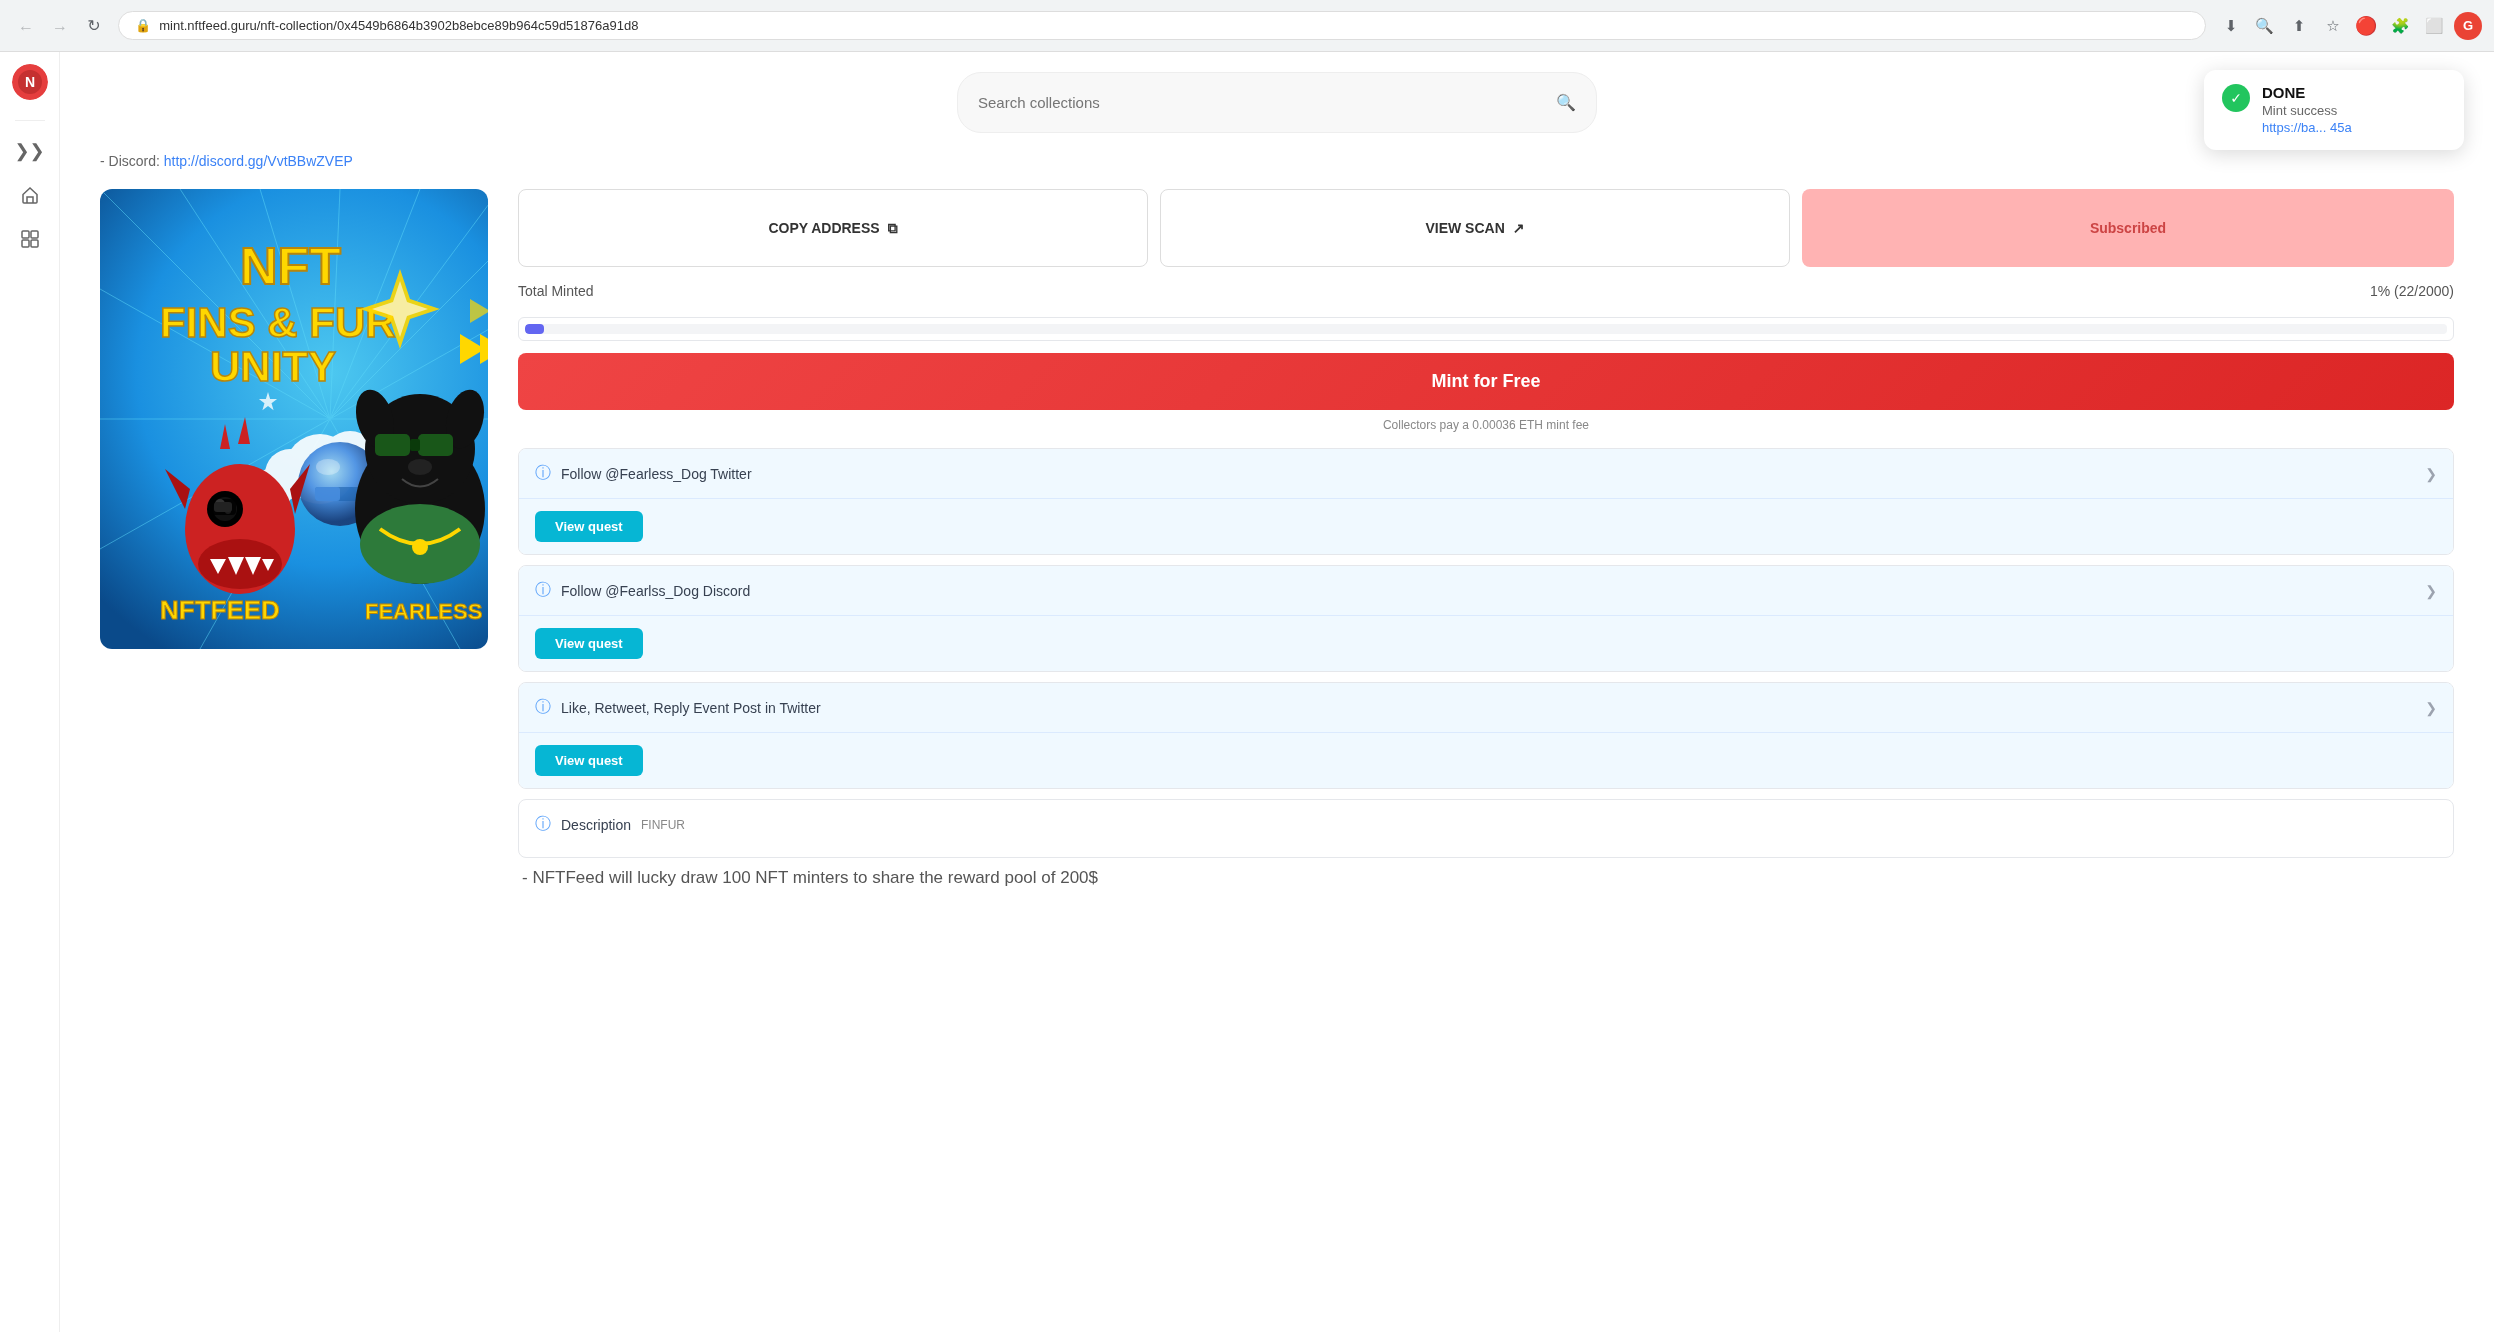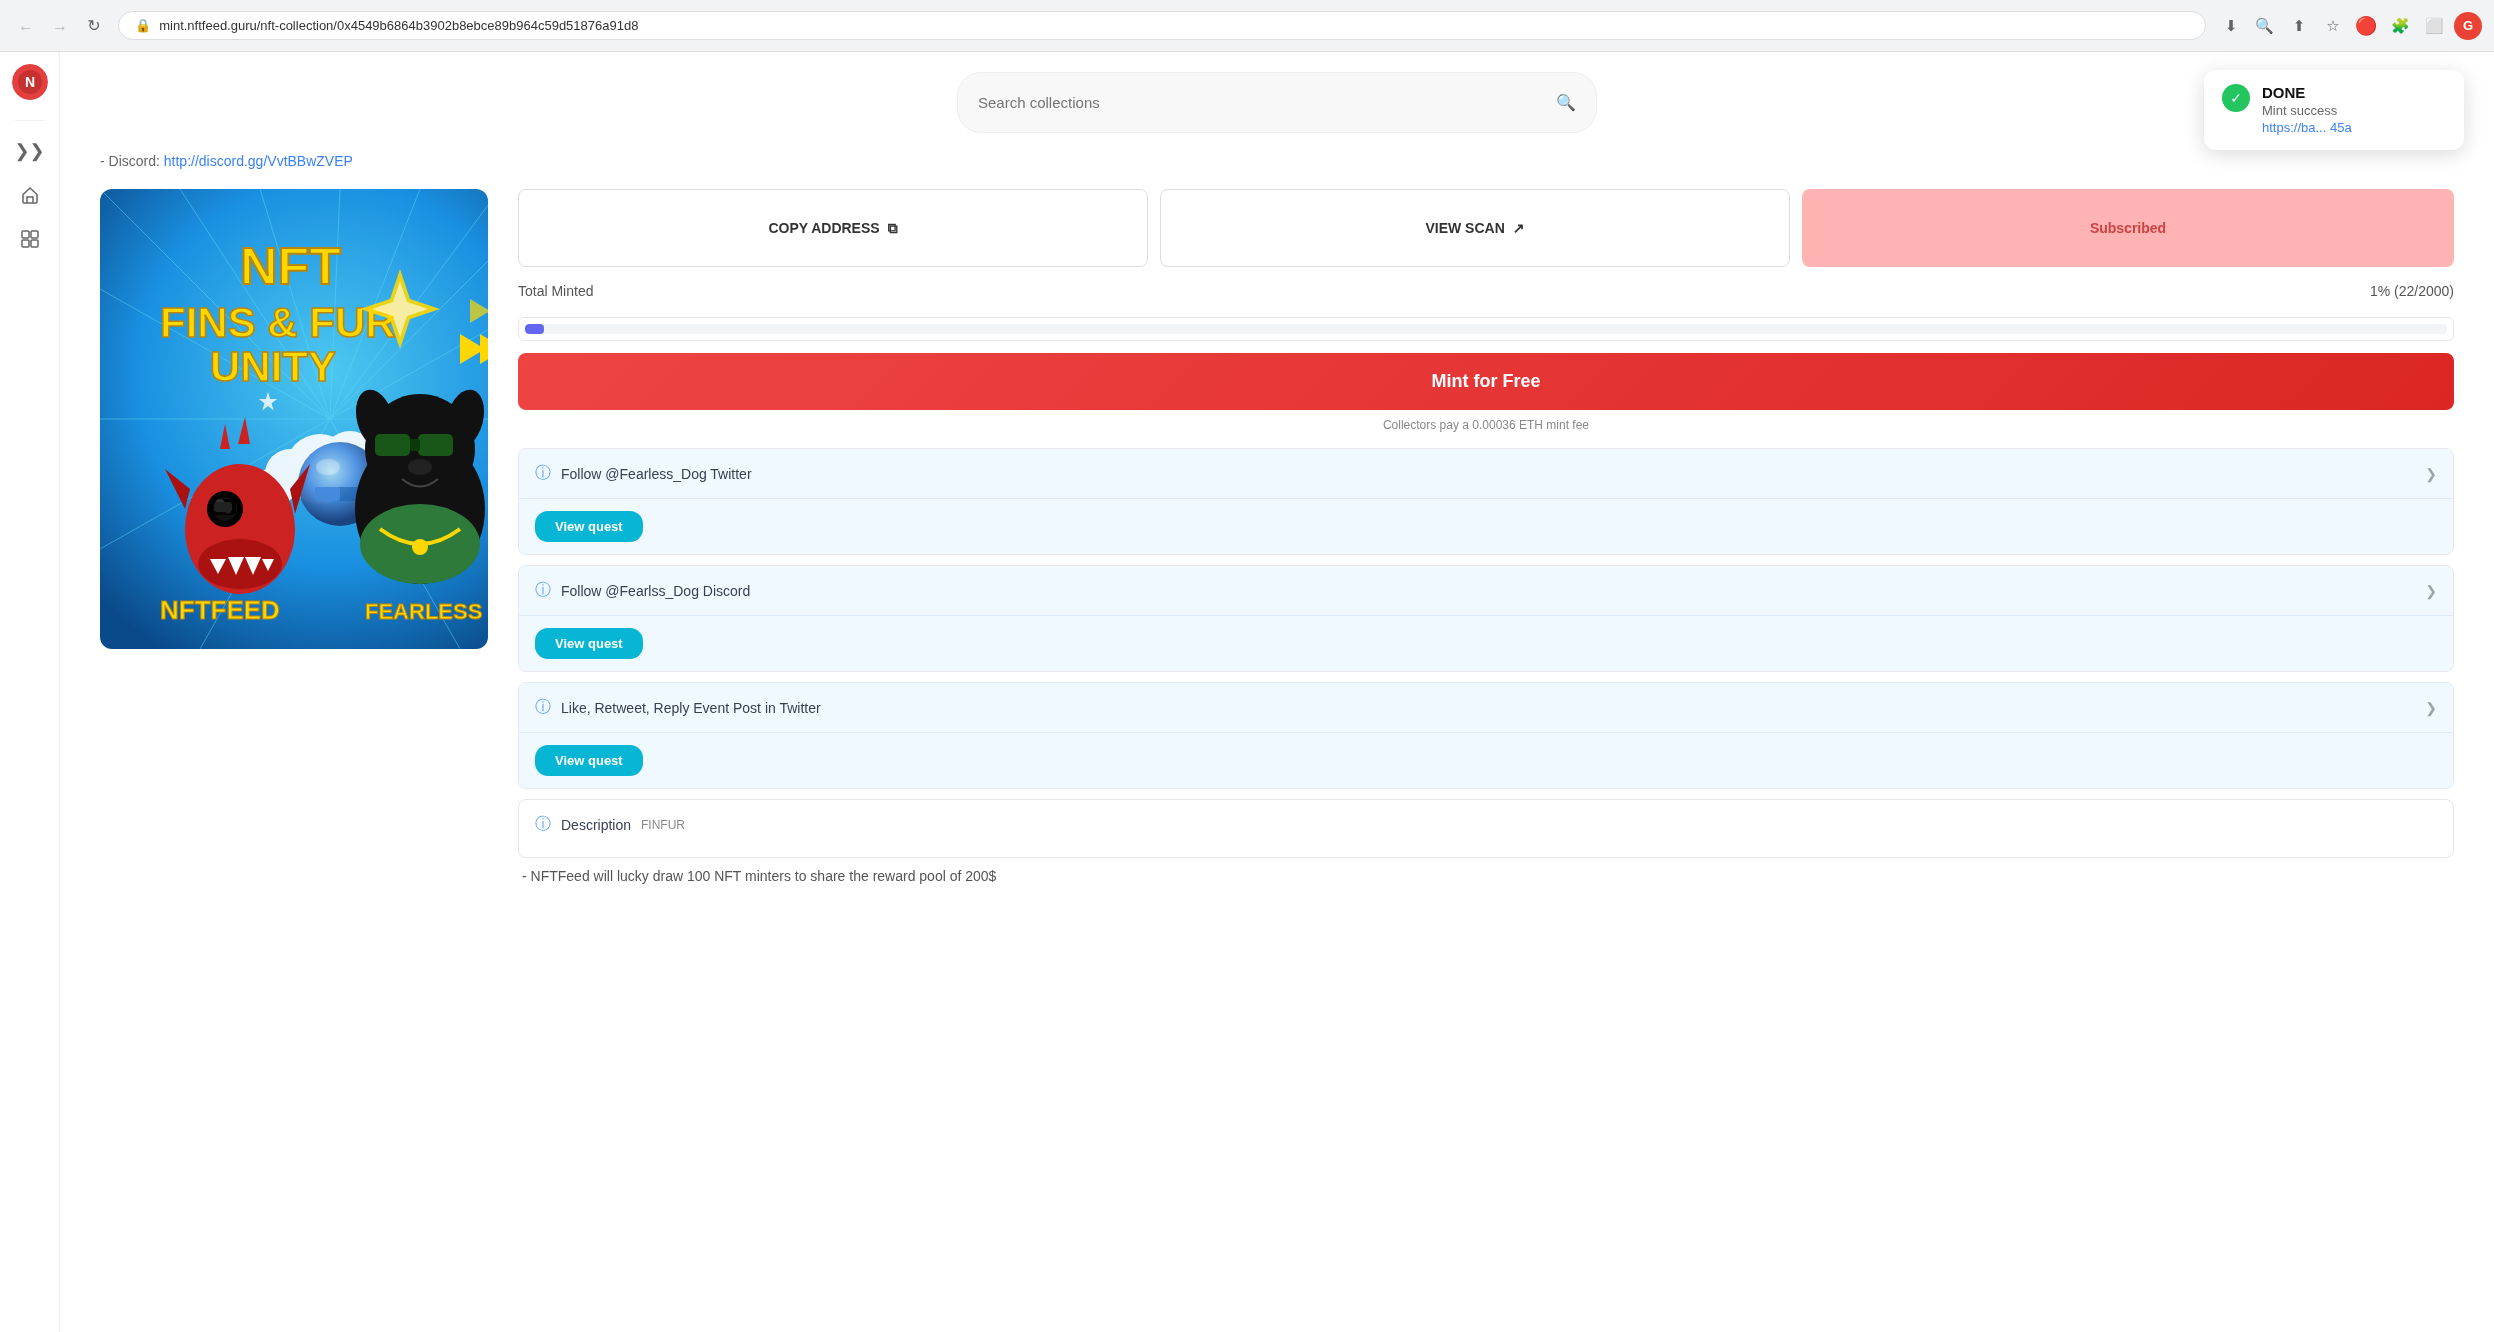--- a/index.html
+++ b/index.html
@@ -172,41 +172,41 @@
       display: flex; align-items: center; justify-content: space-between;
       padding: 14px 16px; cursor: pointer; background: #f0f9ff;
     }
     .quest-header-left { display: flex; align-items: center; gap: 10px; }
     .quest-info-icon { color: #60a5fa; font-size: 16px; }
     .quest-title { font-size: 14px; font-weight: 500; color: #374151; }
     .quest-chevron { color: #9ca3af; font-size: 14px; }
     .quest-body { padding: 12px 16px; background: #f0f9ff; border-top: 1px solid #dbeafe; }
     .btn-view-quest {
       padding: 8px 20px; background: #06b6d4; color: white;
-      border: none; border-radius: 13px; font-size: 13px; font-weight: 600;
+      border: none; border-radius: 6px; font-size: 13px; font-weight: 600;
       cursor: pointer;
     }
 
     
     .description-section {
       border: 1px solid #e5e7eb; border-radius: 8px; padding: 14px 16px;
       background: white; margin-bottom: 10px;
     }
     .description-header {
       display: flex; align-items: center; gap: 10px; margin-bottom: 8px;
     }
     .desc-info-icon { color: #60a5fa; font-size: 16px; }
     .desc-title { font-size: 14px; font-weight: 500; color: #374151; }
     .desc-badge {
       font-size: 12px; color: #888; font-weight: 400;
     }
 
     
     .reward-text {
-      font-size: 14px; color: #555; margin-top: 0;
+      font-size: 17px; color: #555; margin-top: 0;
       padding: 0 4px;
     }
 
     
     .nft-svg-container {
       width: 388px; height: 460px; border-radius: 12px; overflow: hidden;
     }
   </style>
 </head>
 <body>

